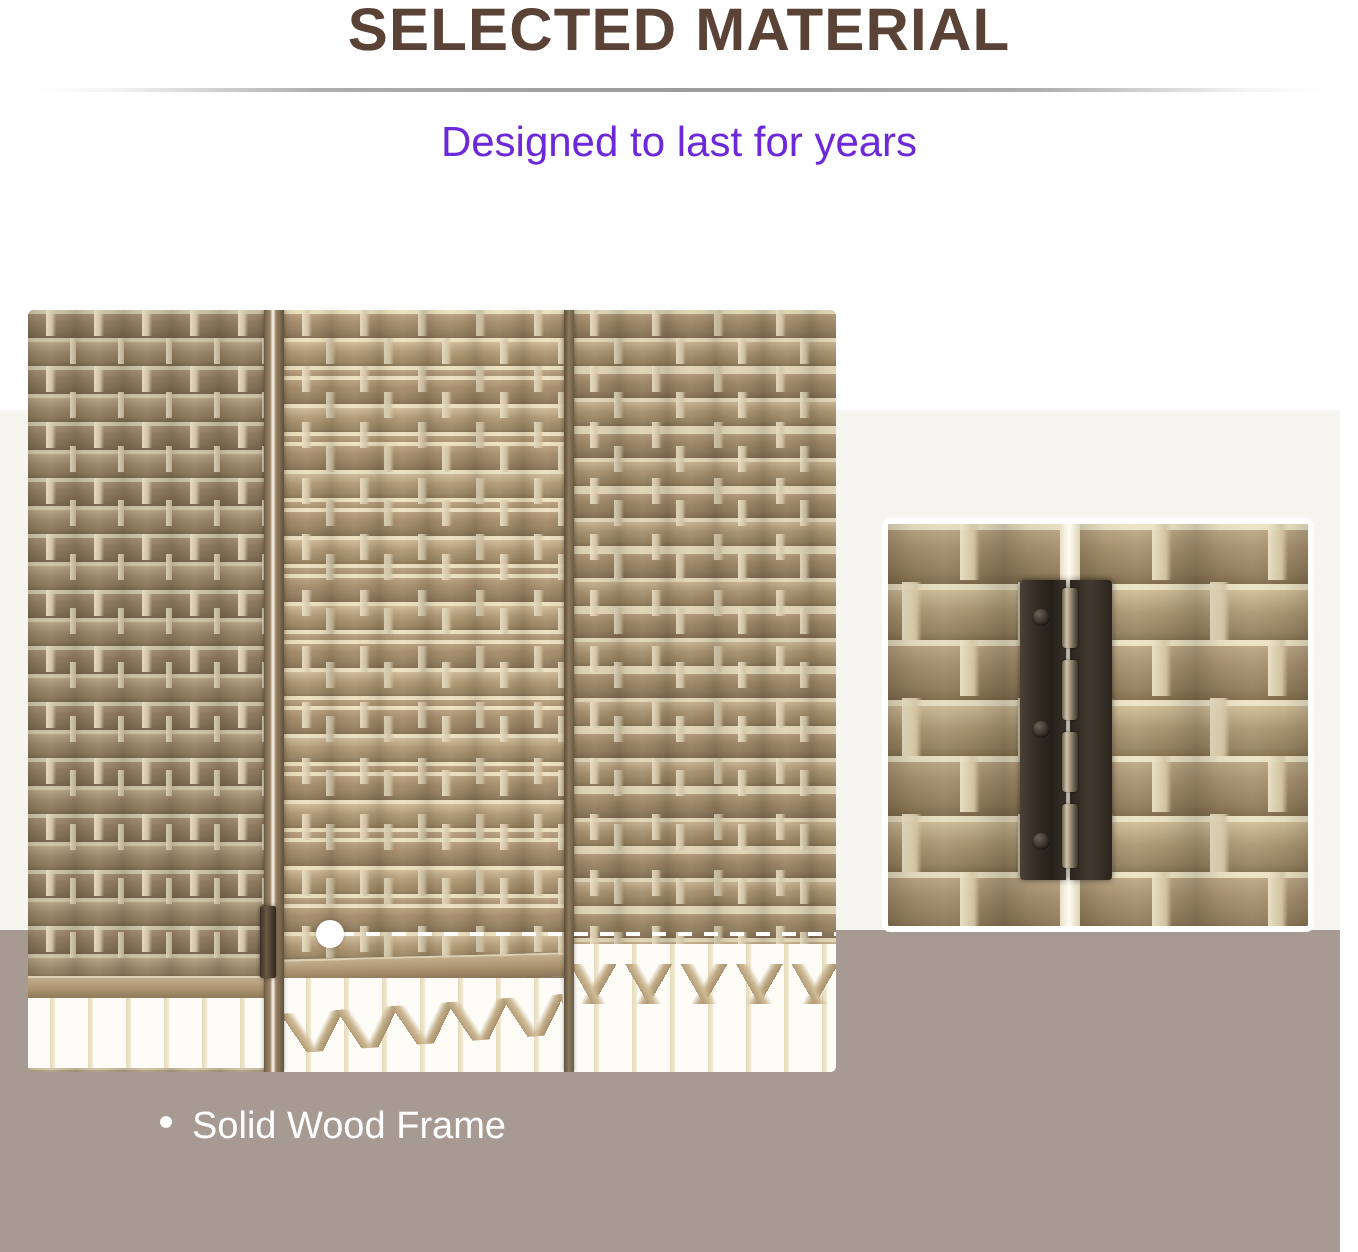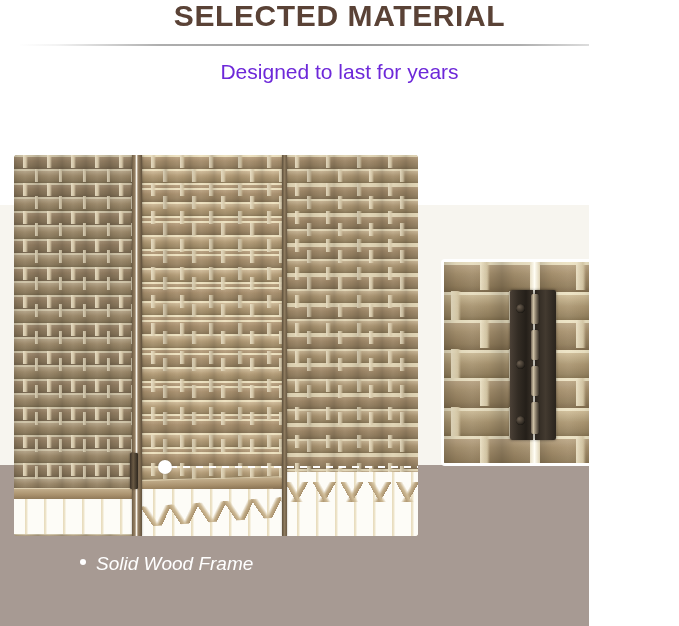--- a/index.html
+++ b/index.html
@@ -11,21 +11,21 @@
     height: 626px;
     background: #ffffff;
     font-family: "Liberation Sans", sans-serif;
     overflow: hidden;
     position: relative;
   }
 
   #stage {
     position: absolute;
     left: 0; top: 0;
-    width: 589px;
+    width: 670px;
     height: 626px;
     background: #ffffff;
     overflow: hidden;
   }
 
   
   .band-cream {
     position: absolute;
     left: 0;
     top: 205px;
@@ -408,21 +408,21 @@
   .caption .dot {
     display: inline-block;
     width: 6px;
     height: 6px;
     border-radius: 50%;
     background: #ffffff;
     vertical-align: 5px;
     margin-right: 10px;
   }
   #cap-hinge { left: 437px; top: 478px; }
-  #cap-frame { left:  80px; top: 552px; font-style: italic; }
+  #cap-frame { left:  80px; top: 552px; }
 </style>
 </head>
 <body>
 
 <div id="stage">
 
   <div class="band-cream"></div>
   <div class="band-mauve"></div>
 
   <div class="hdr-title">SELECTED MATERIAL</div>

